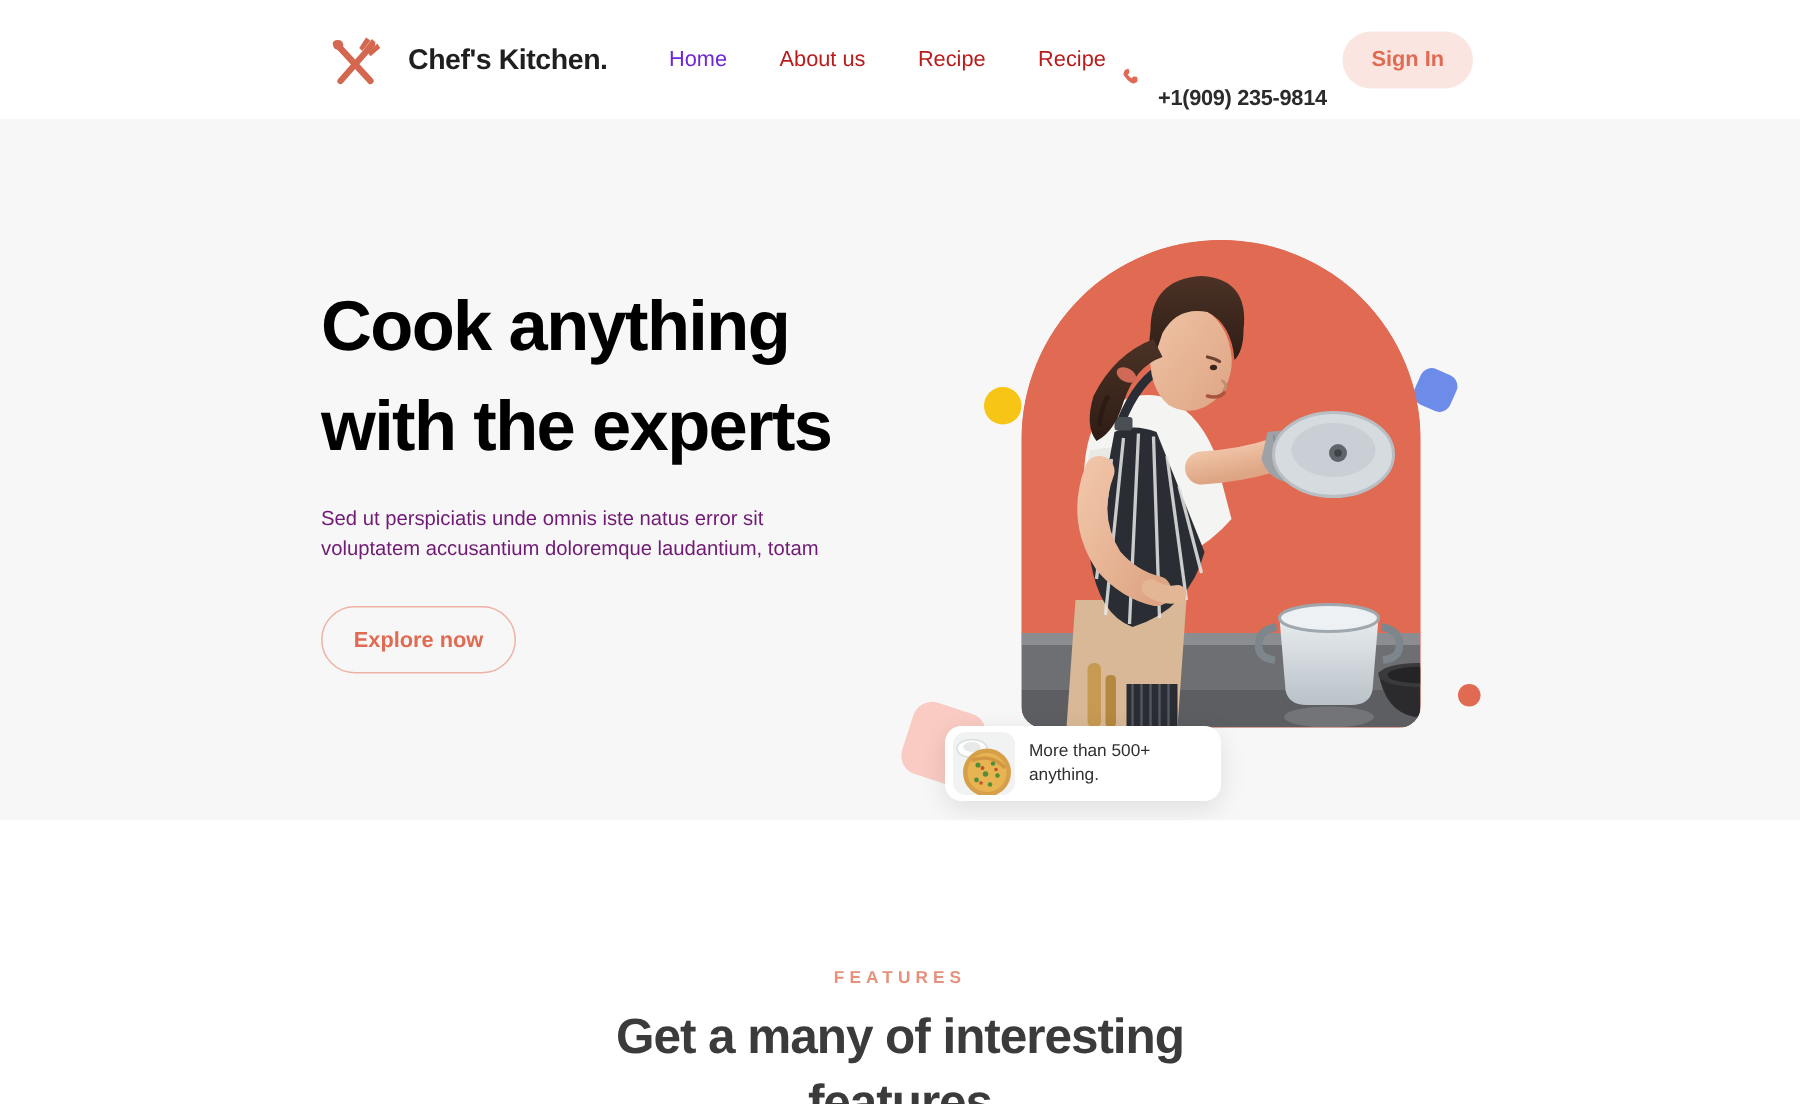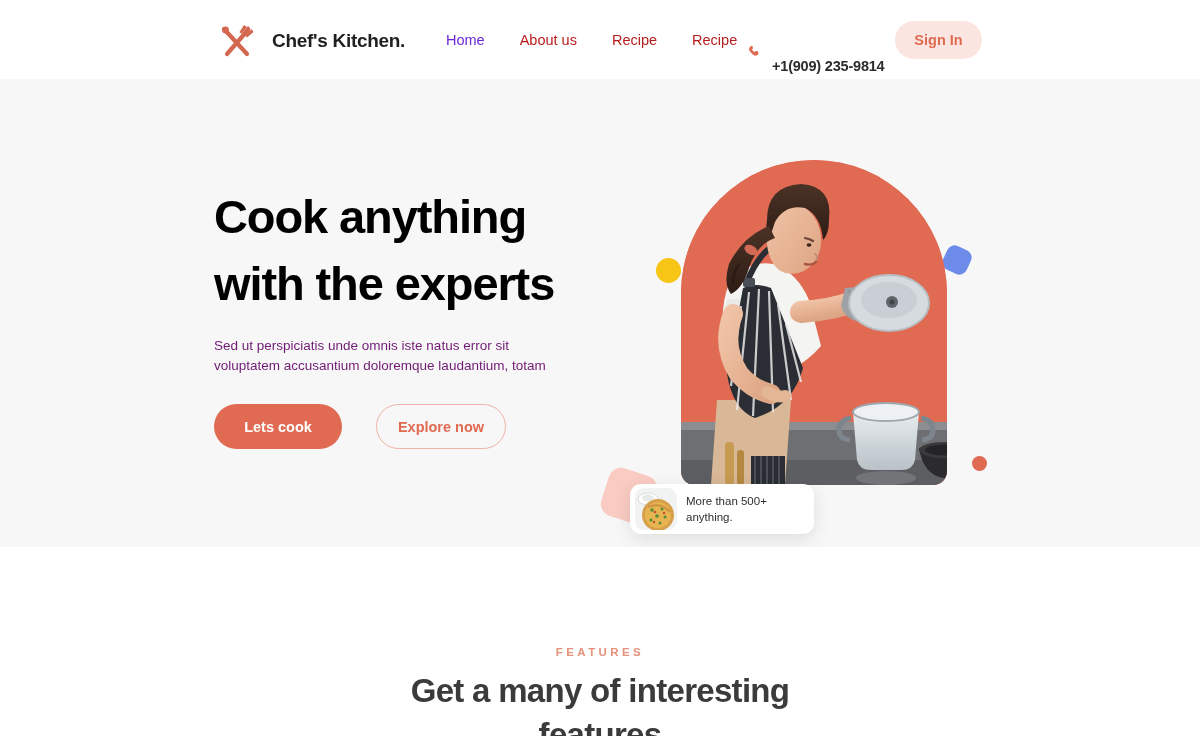--- a/index.html
+++ b/index.html
@@ -200,21 +200,20 @@
 
   <section class="hero">
 
     <div class="hero-copy">
       <h1 class="hero-title">
         <span>Cook anything</span><br>
         <span>with the experts</span>
       </h1>
       <p class="hero-sub">Sed ut perspiciatis unde omnis iste natus error sit voluptatem accusantium doloremque laudantium, totam</p>
       <div class="hero-actions">
-        <button class="btn btn-primary">Lets cook</button>
         <button class="btn btn-ghost">Explore now</button>
       </div>
     </div>
 
     <span class="shape dot-yellow"></span>
     <span class="shape sq-blue"></span>
     <span class="shape dot-coral"></span>
     <span class="shape sq-pink"></span>
 
     <div class="hero-pic">

